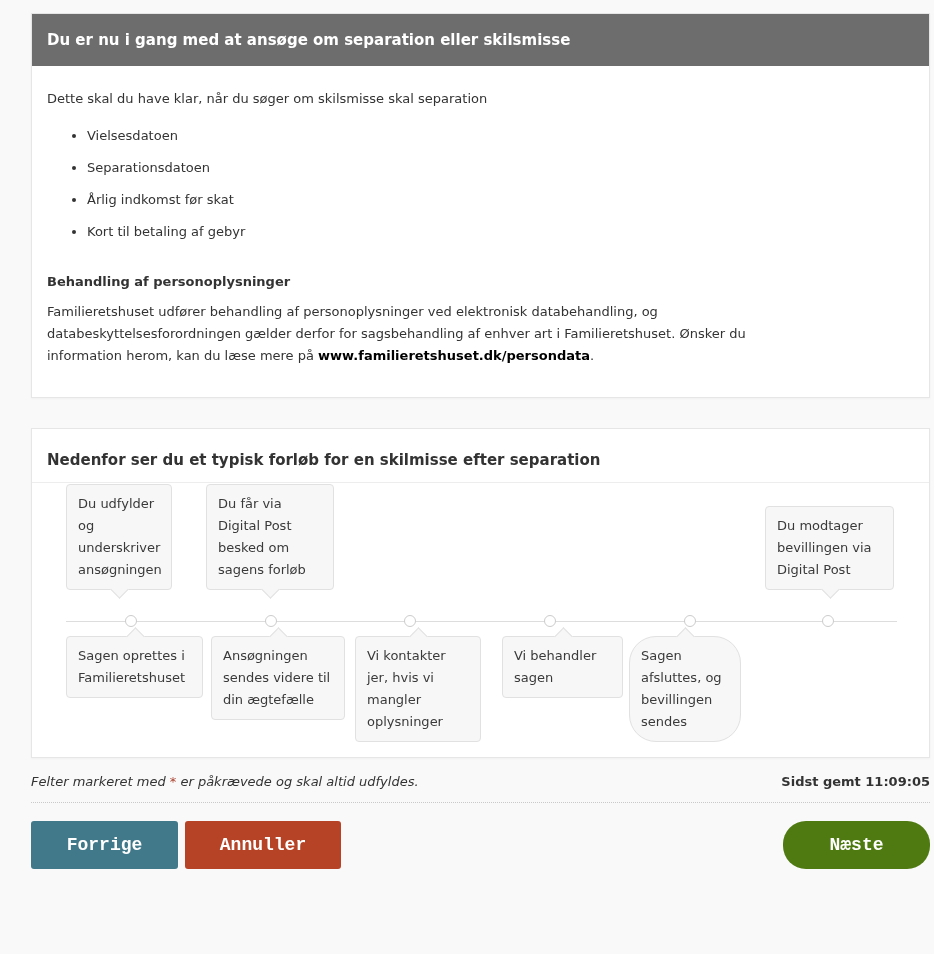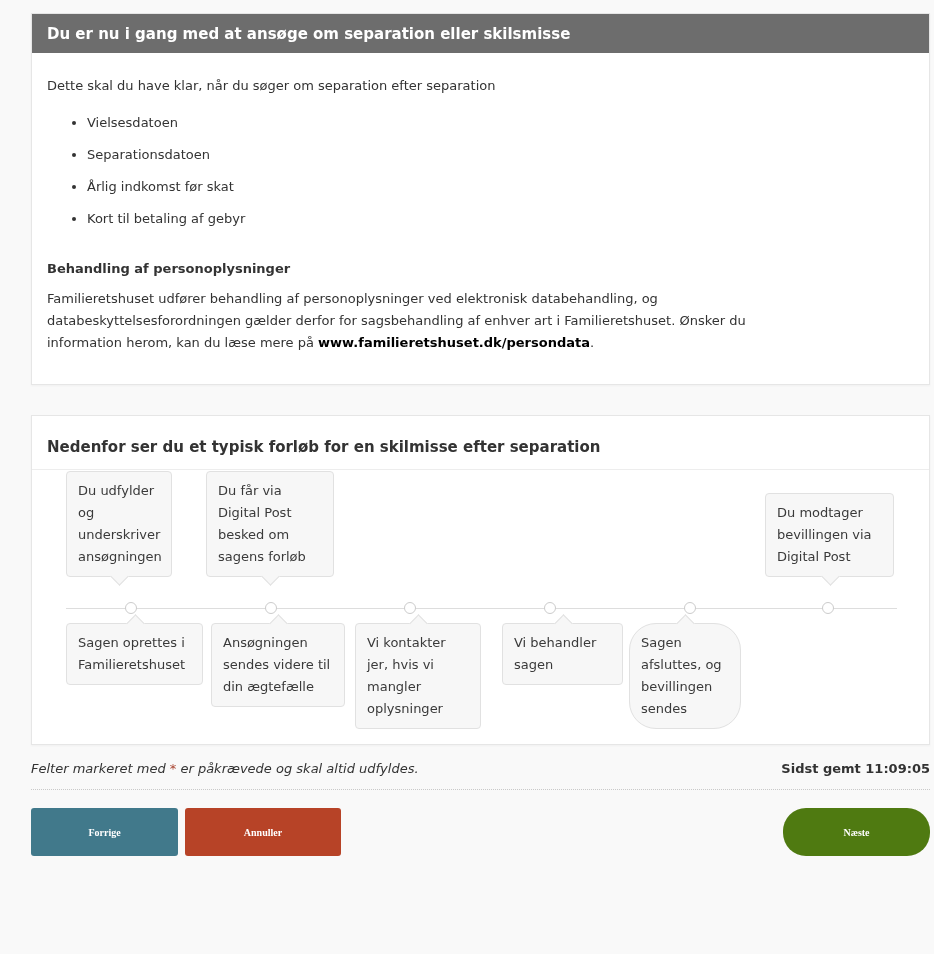--- a/index.html
+++ b/index.html
@@ -17,21 +17,21 @@
     background: #fff;
     border: 1px solid #e6e6e6;
     box-shadow: 0 1px 2px rgba(0,0,0,0.04);
   }
   .card-intro { margin-top: 13px; }
   .header-bar {
     background: #6d6d6d;
     color: #fff;
     font-weight: bold;
     font-size: 15px;
-    height: 39px;
+    height: 52px;
     display: flex;
     align-items: center;
     padding: 0 15px;
   }
   .card-intro-body { padding: 25px 15px 30px 15px; }
   .intro-line { font-size: 13px; line-height: 16px; }
   .checklist {
     margin: 21px 0 35px 0;
     padding-left: 40px;
     list-style: disc outside;
@@ -138,40 +138,40 @@
   .button-row {
     margin-top: 18px;
     display: flex;
     align-items: center;
   }
   .btn {
     height: 48px;
     border: none;
     border-radius: 3px;
     color: #fff;
-    font-family: Liberation Serif, serif;
-    font-size: 10px;
+    font-family: Liberation Mono, monospace;
+    font-size: 18px;
     font-weight: bold;
     cursor: pointer;
   }
   .btn-previous { width: 147px; background: #41798b; }
   .btn-cancel   { width: 156px; background: #b74327; margin-left: 7px; }
   .btn-next     { width: 147px; background: #4f7a11; margin-left: auto; border-radius: 23px; }
 </style>
 </head>
 <body>
 
 <div class="shell">
 
   <div class="card card-intro">
     <div class="header-bar">
       <span>Du er nu i gang med at ansøge om separation eller skilsmisse</span>
     </div>
     <div class="card-intro-body">
-      <p class="intro-line">Dette skal du have klar, når du søger om separation efter separation</p>
+      <p class="intro-line">Dette skal du have klar, når du søger om skilsmisse skal separation</p>
       <ul class="checklist">
         <li>Vielsesdatoen</li>
         <li>Separationsdatoen</li>
         <li>Årlig indkomst før skat</li>
         <li>Kort til betaling af gebyr</li>
       </ul>
       <h3 class="privacy-heading">Behandling af personoplysninger</h3>
       <p class="privacy-text"><span>Familieretshuset udfører behandling af personoplysninger ved elektronisk databehandling, og databeskyttelsesforordningen gælder derfor for sagsbehandling af enhver art i Familieretshuset. Ønsker du information herom, kan du læse mere på </span><a href="#">www.familieretshuset.dk/persondata</a><span>.</span></p>
     </div>
   </div>

